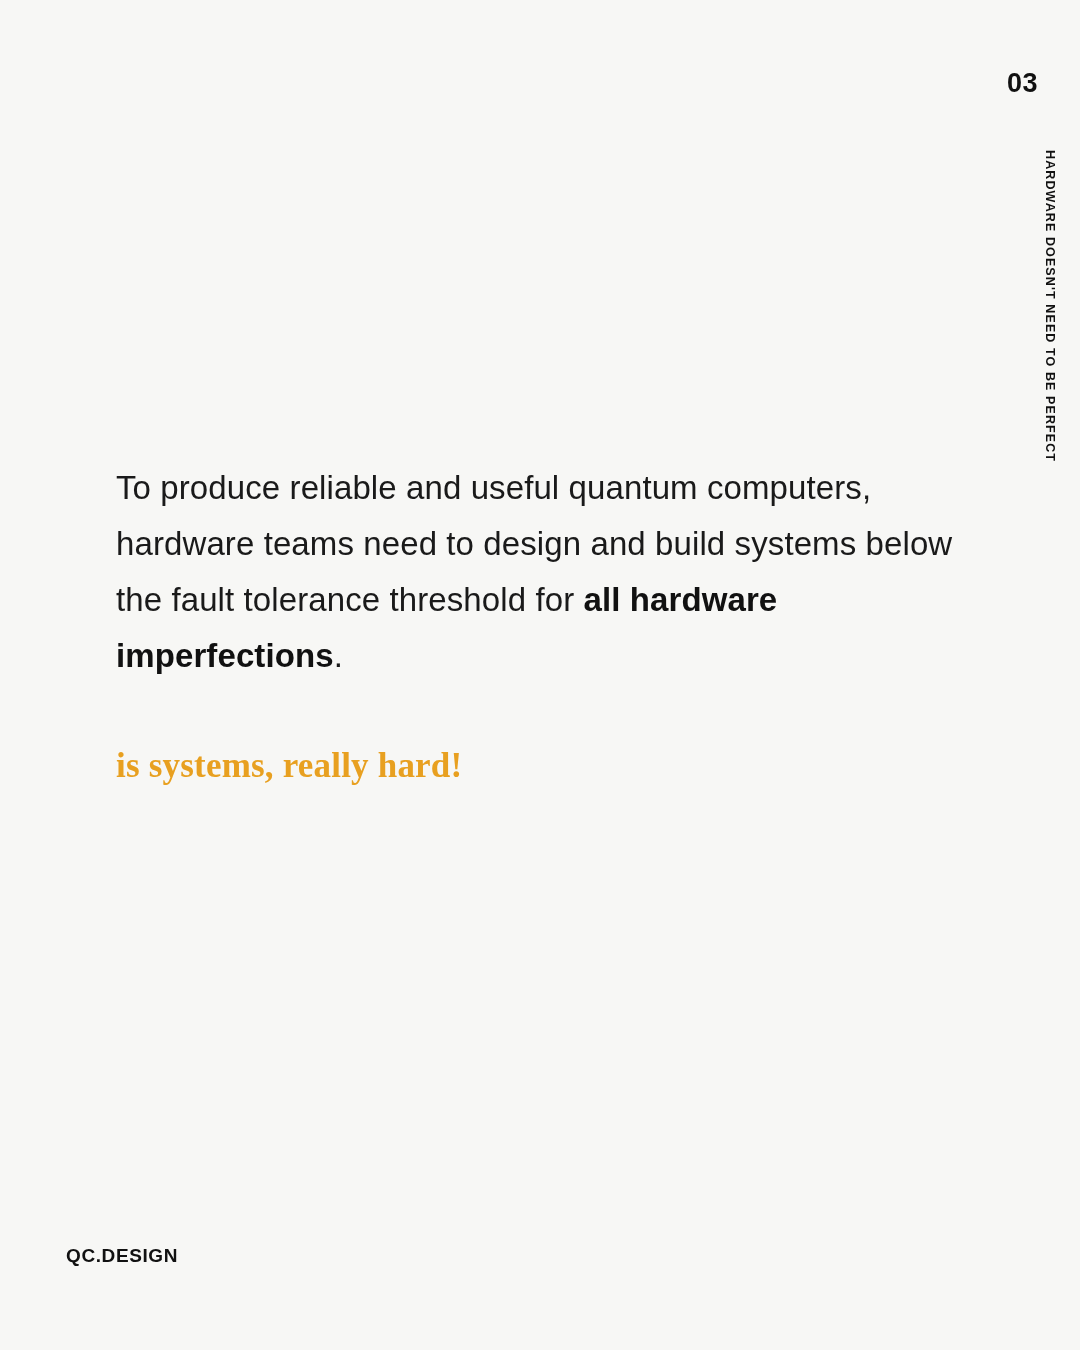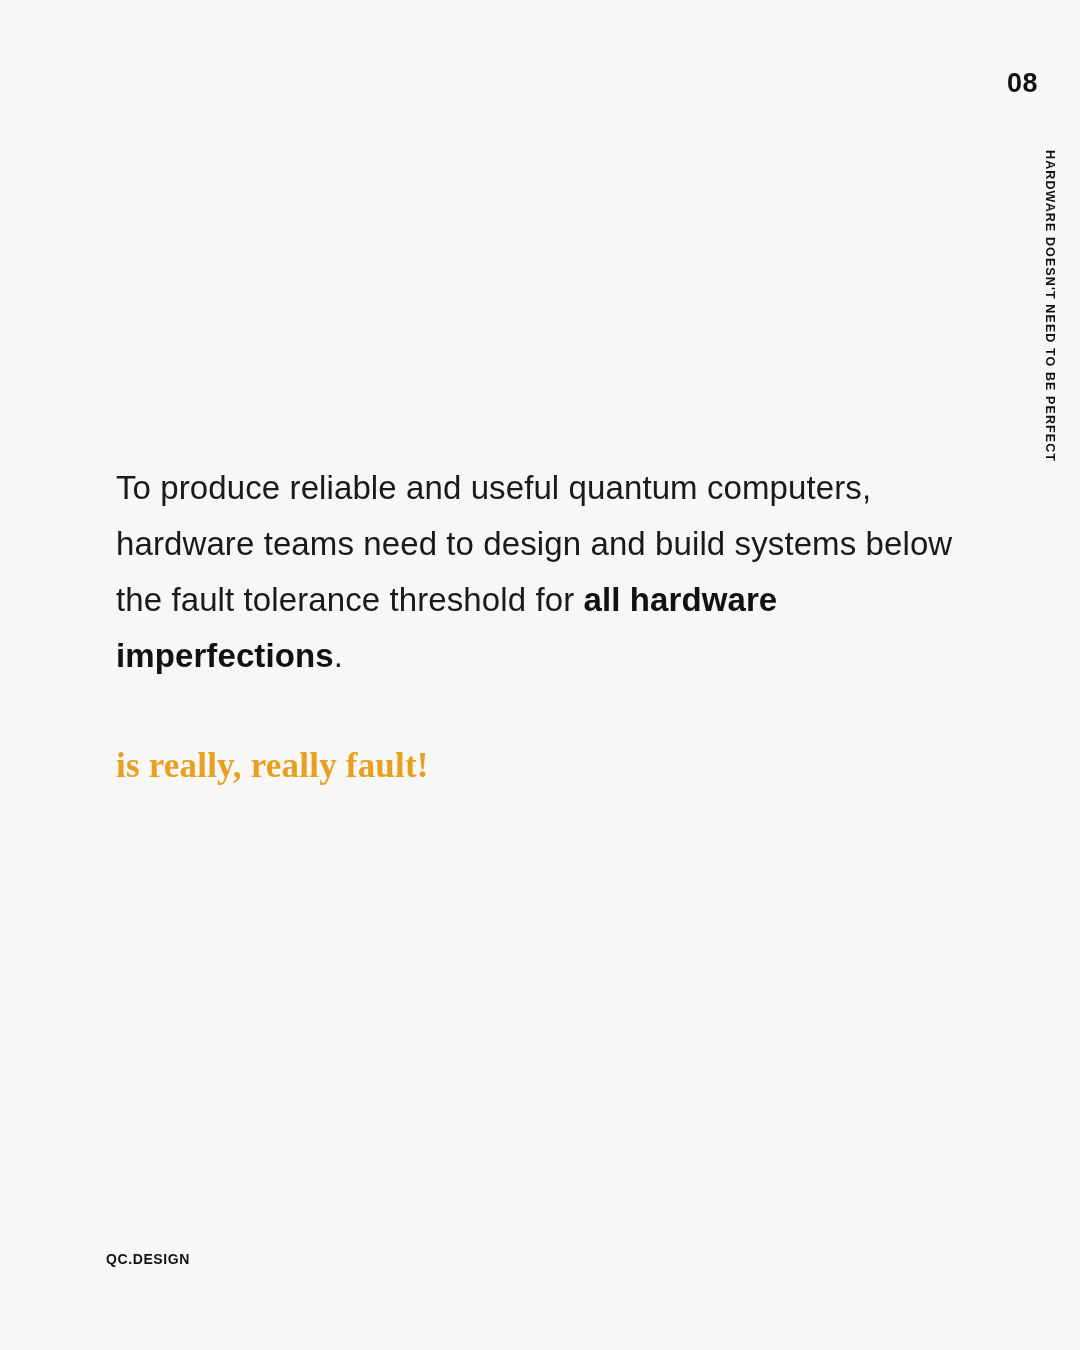--- a/index.html
+++ b/index.html
@@ -88,43 +88,42 @@
     line-height: 56px;
     letter-spacing: 0.2px;
   }
 
   
   .brand {
     position: absolute;
     left: 66px;
     bottom: 83px;
     font-family: "Liberation Sans", sans-serif;
-    font-size: 14px;
+    font-size: 19px;
     font-weight: bold;
     letter-spacing: 0.6px;
     color: #111111;
-    margin-left: 40px;
   }
 </style>
 </head>
 <body>
 
 <div class="slide">
 
-  <div class="page-number">08</div>
+  <div class="page-number">03</div>
 
   <div class="side-caption">HARDWARE DOESN'T NEED TO BE PERFECT</div>
 
   <div class="body-copy">
 
     <p class="para first">
       <span>To produce reliable and useful quantum computers, hardware teams need to design and build systems below the fault tolerance threshold for </span><strong>all hardware imperfections</strong><span>.</span>
     </p>
 
     <p class="para second">
-      <span class="highlight">is really, really fault!</span>
+      <span class="highlight">is systems, really hard!</span>
     </p>
 
   </div>
 
   <div class="brand">QC.DESIGN</div>
 
 </div>
 
 </body></html>

